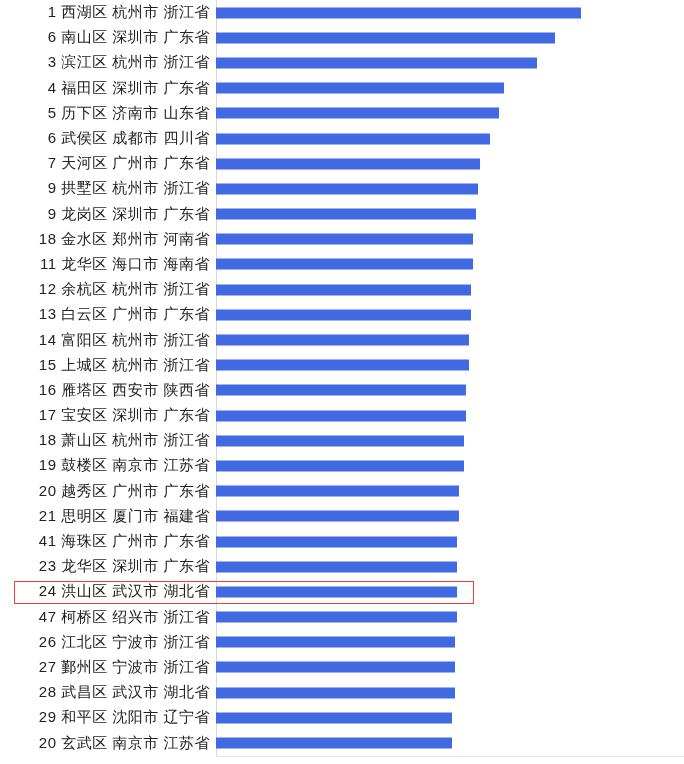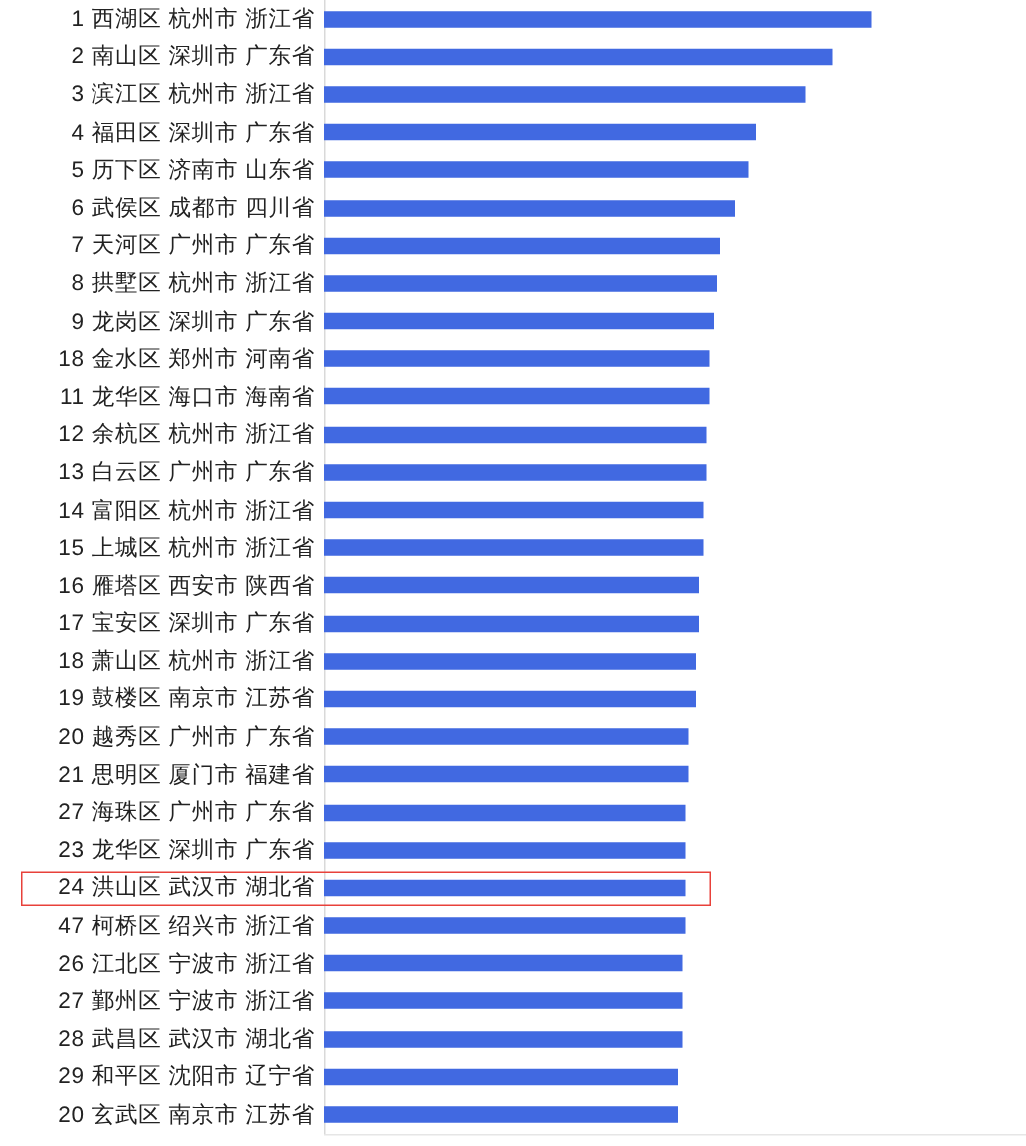--- a/index.html
+++ b/index.html
@@ -87,21 +87,21 @@
 <div id="chart">
   <div class="axis-line"></div>
   <div class="rows">
       <div class="row">
         <div class="label-cell">1 西湖区 杭州市 浙江省</div>
         <div class="bar-cell">
           <div class="bar" style="width: 365.04px; background: rgb(65, 105, 225);"></div>
         </div>
       </div>
       <div class="row">
-        <div class="label-cell">2 南山区 深圳市 广东省</div>
+        <div class="label-cell">6 南山区 深圳市 广东省</div>
         <div class="bar-cell">
           <div class="bar" style="width: 339.3px; background: rgb(65, 105, 225);"></div>
         </div>
       </div>
       <div class="row">
         <div class="label-cell">3 滨江区 杭州市 浙江省</div>
         <div class="bar-cell">
           <div class="bar" style="width: 320.58px; background: rgb(65, 105, 225);"></div>
         </div>
       </div>
@@ -123,21 +123,21 @@
           <div class="bar" style="width: 273.78px; background: rgb(65, 105, 225);"></div>
         </div>
       </div>
       <div class="row">
         <div class="label-cell">7 天河区 广州市 广东省</div>
         <div class="bar-cell">
           <div class="bar" style="width: 264.42px; background: rgb(65, 105, 225);"></div>
         </div>
       </div>
       <div class="row">
-        <div class="label-cell">8 拱墅区 杭州市 浙江省</div>
+        <div class="label-cell">9 拱墅区 杭州市 浙江省</div>
         <div class="bar-cell">
           <div class="bar" style="width: 262.08px; background: rgb(65, 105, 225);"></div>
         </div>
       </div>
       <div class="row">
         <div class="label-cell">9 龙岗区 深圳市 广东省</div>
         <div class="bar-cell">
           <div class="bar" style="width: 259.74px; background: rgb(65, 105, 225);"></div>
         </div>
       </div>
@@ -207,21 +207,21 @@
           <div class="bar" style="width: 243.36px; background: rgb(65, 105, 225);"></div>
         </div>
       </div>
       <div class="row">
         <div class="label-cell">21 思明区 厦门市 福建省</div>
         <div class="bar-cell">
           <div class="bar" style="width: 243.36px; background: rgb(65, 105, 225);"></div>
         </div>
       </div>
       <div class="row">
-        <div class="label-cell">27 海珠区 广州市 广东省</div>
+        <div class="label-cell">41 海珠区 广州市 广东省</div>
         <div class="bar-cell">
           <div class="bar" style="width: 241.02px; background: rgb(65, 105, 225);"></div>
         </div>
       </div>
       <div class="row">
         <div class="label-cell">23 龙华区 深圳市 广东省</div>
         <div class="bar-cell">
           <div class="bar" style="width: 241.02px; background: rgb(65, 105, 225);"></div>
         </div>
       </div>

